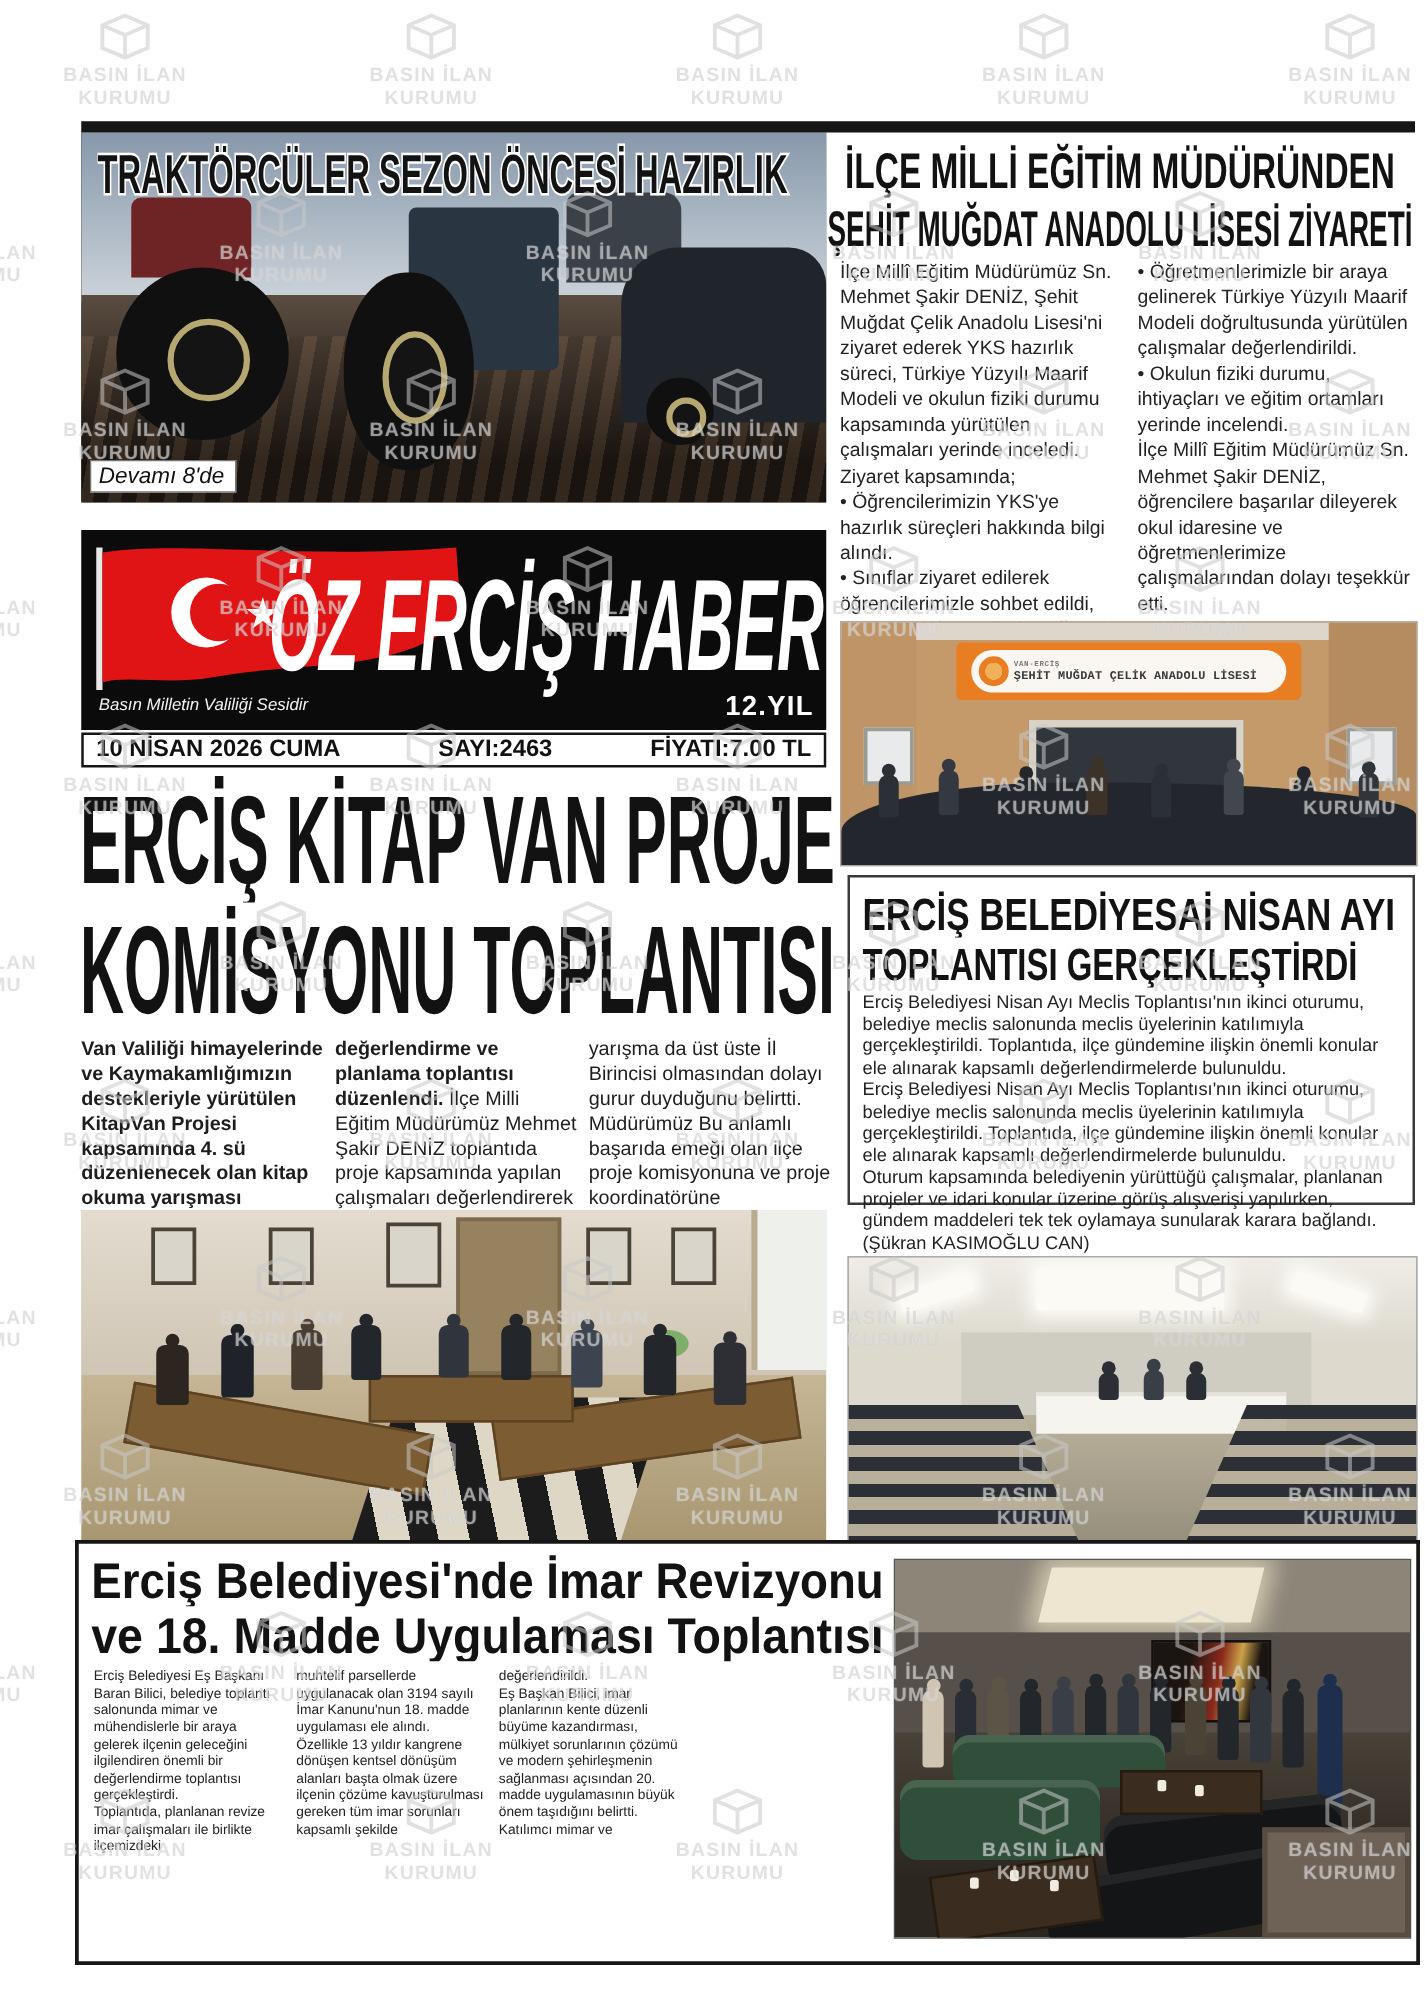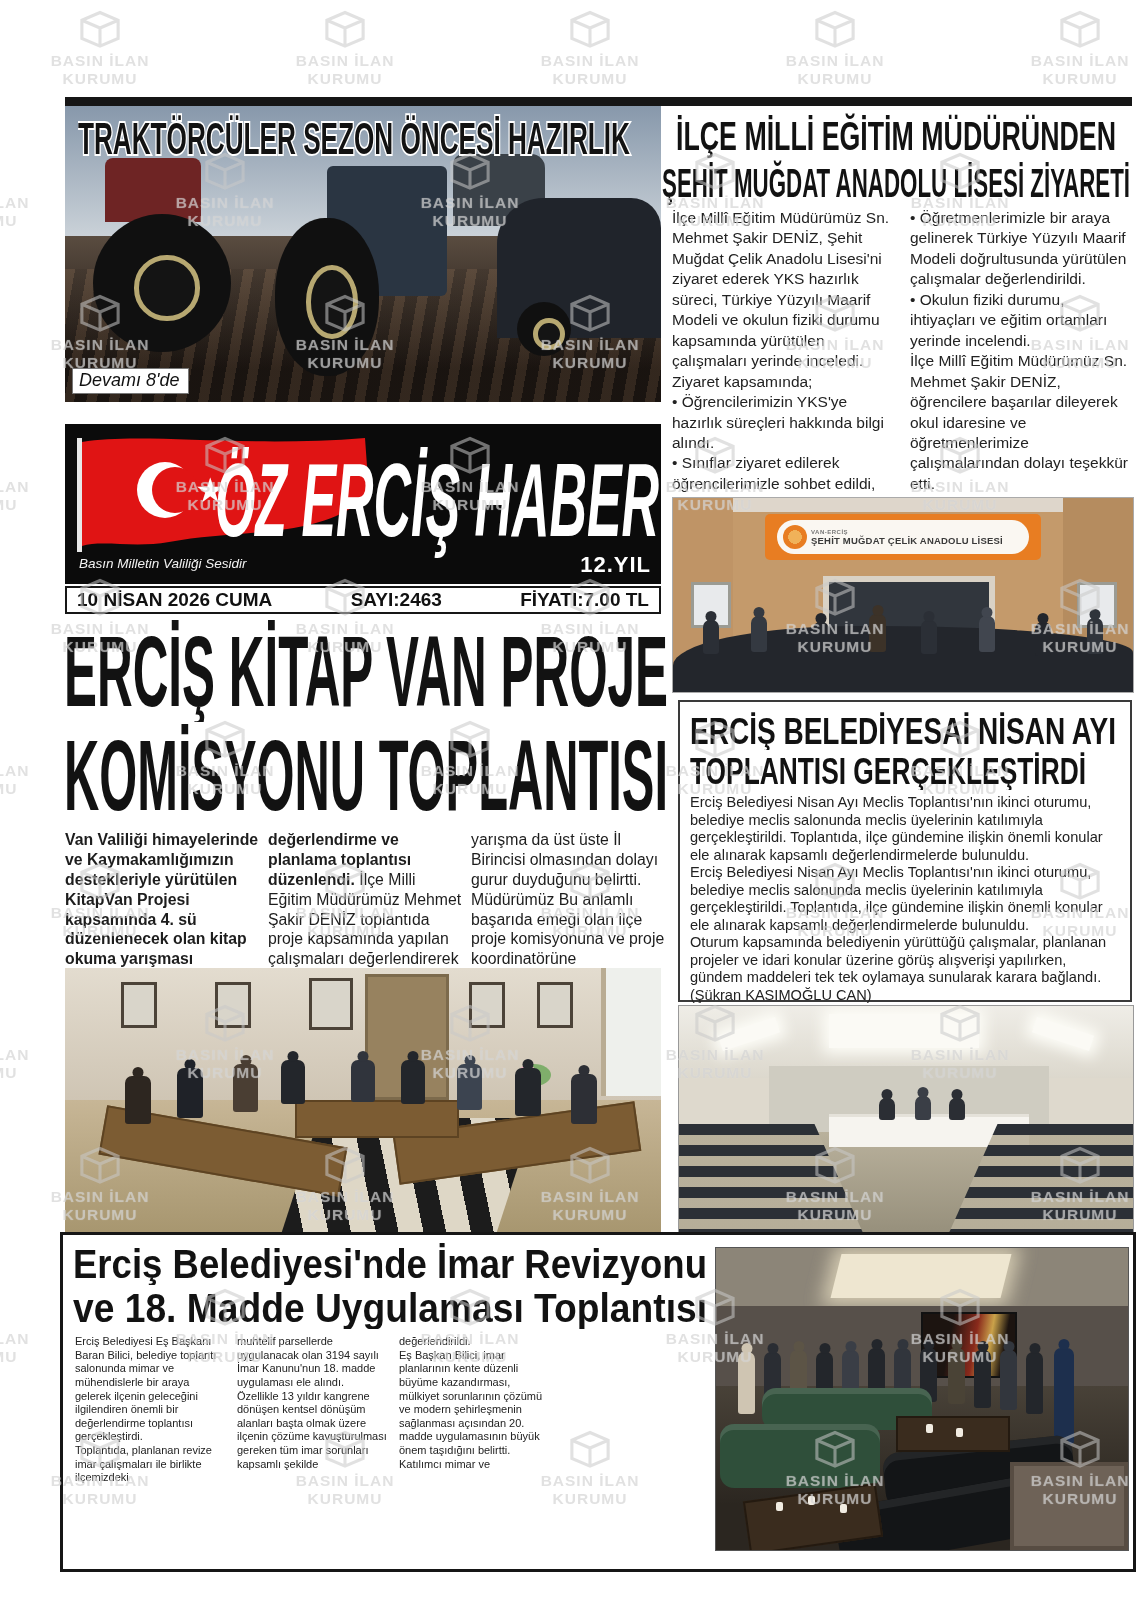--- a/index.html
+++ b/index.html
@@ -29,21 +29,21 @@
 
   
   .cond-svg text{font-family:"Liberation Sans",sans-serif;font-weight:bold;fill:#121212;}
   #rs-h1{left:660px;top:111px;width:472px;height:47px;}
   #rs-h2{left:660px;top:158px;width:472px;height:47px;}
   #rs-cols{left:672px;top:208px;width:462px;display:flex;gap:14px;}
   #rs-cols .col{width:224px;font-size:15.5px;line-height:1.32;color:#222;}
   #rs-byline{font-weight:bold;font-size:17px;margin-top:2px;}
 
   
-  #school-photo{left:672px;top:497px;width:460px;height:194px;overflow:hidden;background:#c49a6b;border:1px solid #aaa;}
+  #school-photo{left:672px;top:497px;width:460px;height:194px;overflow:hidden;background:#c49a6b;border:1px solid #aaa;font-family:Liberation Mono, monospace;}
   #school-photo .roofline{position:absolute;left:0;top:0;width:100%;height:14px;background:#ded6cb;}
   #school-photo .wallshade{position:absolute;right:0;top:0;width:70px;height:100%;background:#b58c5f;}
   #school-photo .wallshade2{position:absolute;left:0;top:0;width:60px;height:100%;background:#bf9466;}
   #school-photo .banner{position:absolute;left:92px;top:16px;width:276px;height:46px;background:#e87d22;border-radius:5px;}
   #school-photo .banner-inner{position:absolute;left:104px;top:22px;width:252px;height:34px;background:#faf7f2;border-radius:17px;
       display:flex;flex-direction:column;justify-content:center;padding-left:34px;box-sizing:border-box;}
   #school-photo .banner-logo{position:absolute;left:110px;top:27px;width:24px;height:24px;border-radius:50%;
       background:radial-gradient(circle at 50% 50%,#f0b259 0 40%,#e87d22 41% 100%);}
   .banner-t1{font-size:6px;font-weight:bold;color:#777;letter-spacing:.5px;}
   .banner-t2{font-size:9.5px;font-weight:bold;color:#3a3a3a;letter-spacing:.2px;}
@@ -86,21 +86,21 @@
   #meeting-photo .tiles{position:absolute;left:235px;top:150px;width:215px;height:116px;
       background:repeating-linear-gradient(62deg,#1c1c1c 0 20px,#ded7c6 20px 42px);transform:skewX(-18deg);}
   #meeting-photo .door{position:absolute;left:300px;top:6px;width:78px;height:120px;background:#97825f;border:3px solid #7c6a4c;}
   #meeting-photo .window{position:absolute;left:536px;top:0;width:60px;height:128px;background:#eef0ec;border-left:5px solid #b9ac93;}
   #meeting-photo .frame{position:absolute;top:14px;width:30px;height:40px;background:#d9d5ca;border:3px solid #4c4338;}
   #meeting-photo .table{position:absolute;background:#7c5c33;border:2px solid #5d4322;}
   #meeting-photo .flowers{position:absolute;left:452px;top:96px;width:34px;height:22px;border-radius:50%;
       background:radial-gradient(circle at 30% 40%,#e8a7c0 0 30%,#7fae6b 31% 100%);}
 
   
-  #council-box{left:678px;top:700px;width:454px;height:302px;border:2px solid #3a3a3a;box-sizing:border-box;background:#fff;}
+  #council-box{left:678px;top:700px;width:454px;height:264px;border:2px solid #3a3a3a;box-sizing:border-box;background:#fff;}
   #cs-h1{position:absolute;left:10px;top:8px;width:430px;height:40px;}
   #cs-h2{position:absolute;left:10px;top:48px;width:430px;height:40px;}
   #cs-body{position:absolute;left:10px;top:92px;width:432px;font-size:14.6px;line-height:1.2;color:#222;}
 
   
   #hall-photo{left:678px;top:1005px;width:454px;height:226px;overflow:hidden;background:#ded9cd;border:1px solid #999;}
   #hall-photo .ceiling{position:absolute;left:0;top:0;width:100%;height:72px;background:linear-gradient(#efede7,#dcd8cd);}
   #hall-photo .lightpanel{position:absolute;background:#fbfaf5;box-shadow:0 0 14px 6px rgba(255,255,250,.9);}
   #hall-photo .backwall{position:absolute;left:90px;top:60px;width:280px;height:66px;background:#cfccc1;}
   #hall-photo .headtable{position:absolute;left:150px;top:108px;width:200px;height:30px;background:#f6f4ef;border-top:3px solid #e5e2da;}

